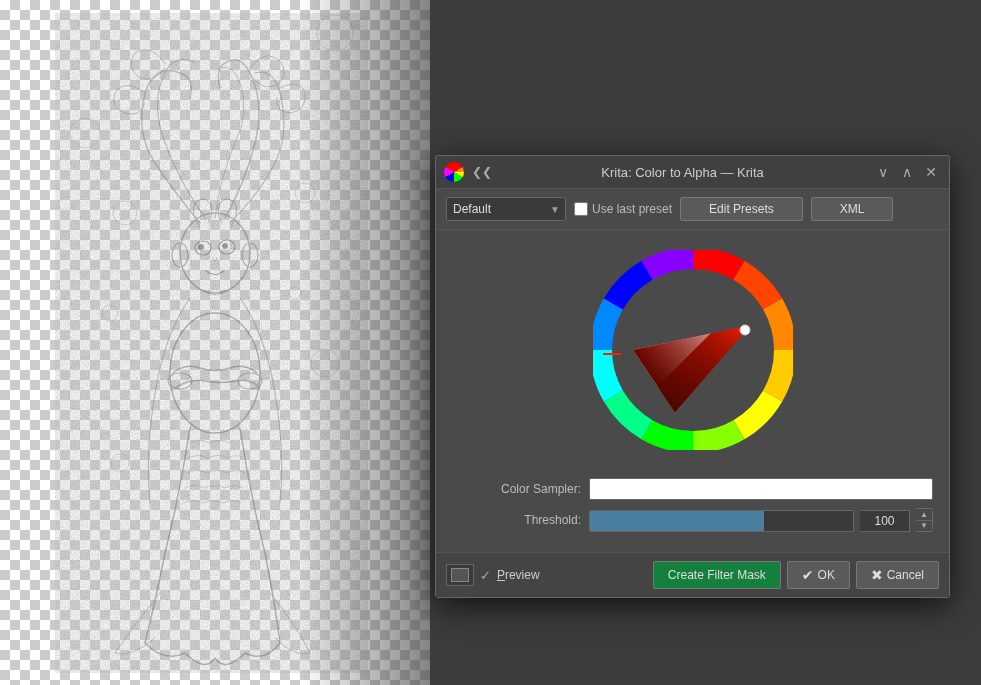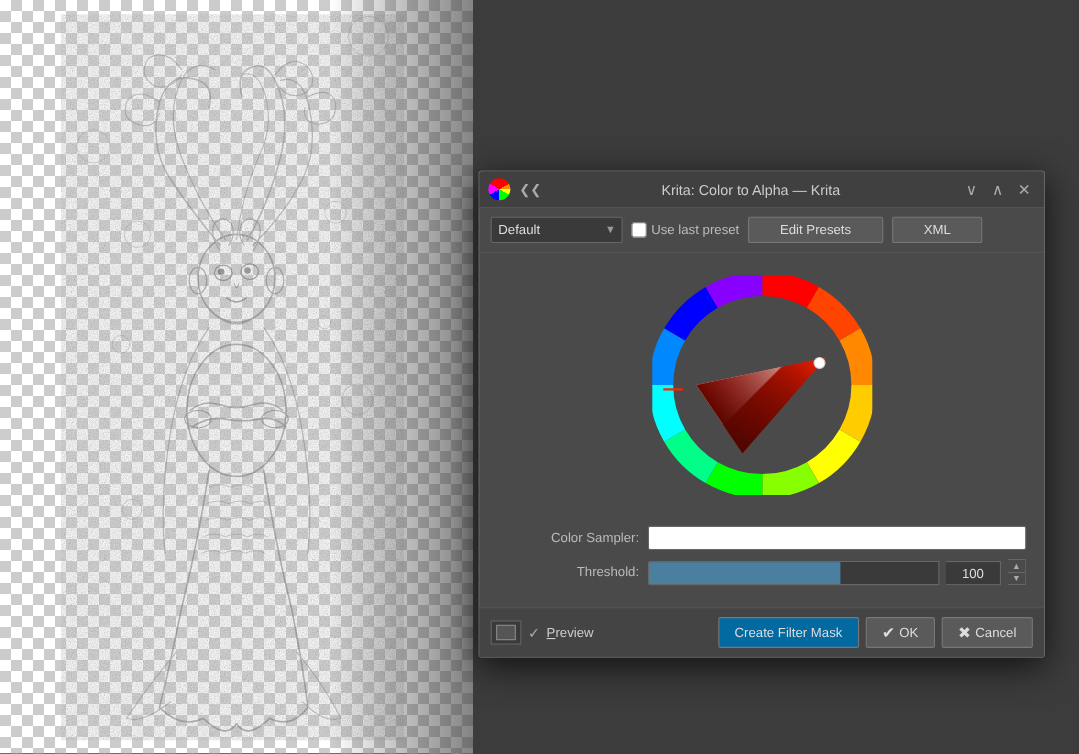--- a/index.html
+++ b/index.html
@@ -361,21 +361,21 @@
       display: flex;
       gap: 6px;
     }
 
     .action-btn {
       padding: 5px 14px;
       border-radius: 2px;
       font-size: 12px;
       cursor: pointer;
       border: 1px solid #777;
-      background: #0369a1;
+      background: #15803d;
       color: #ddd;
       display: flex;
       align-items: center;
       gap: 4px;
     }
 
     .action-btn .btn-icon {
       font-size: 14px;
     }
 

